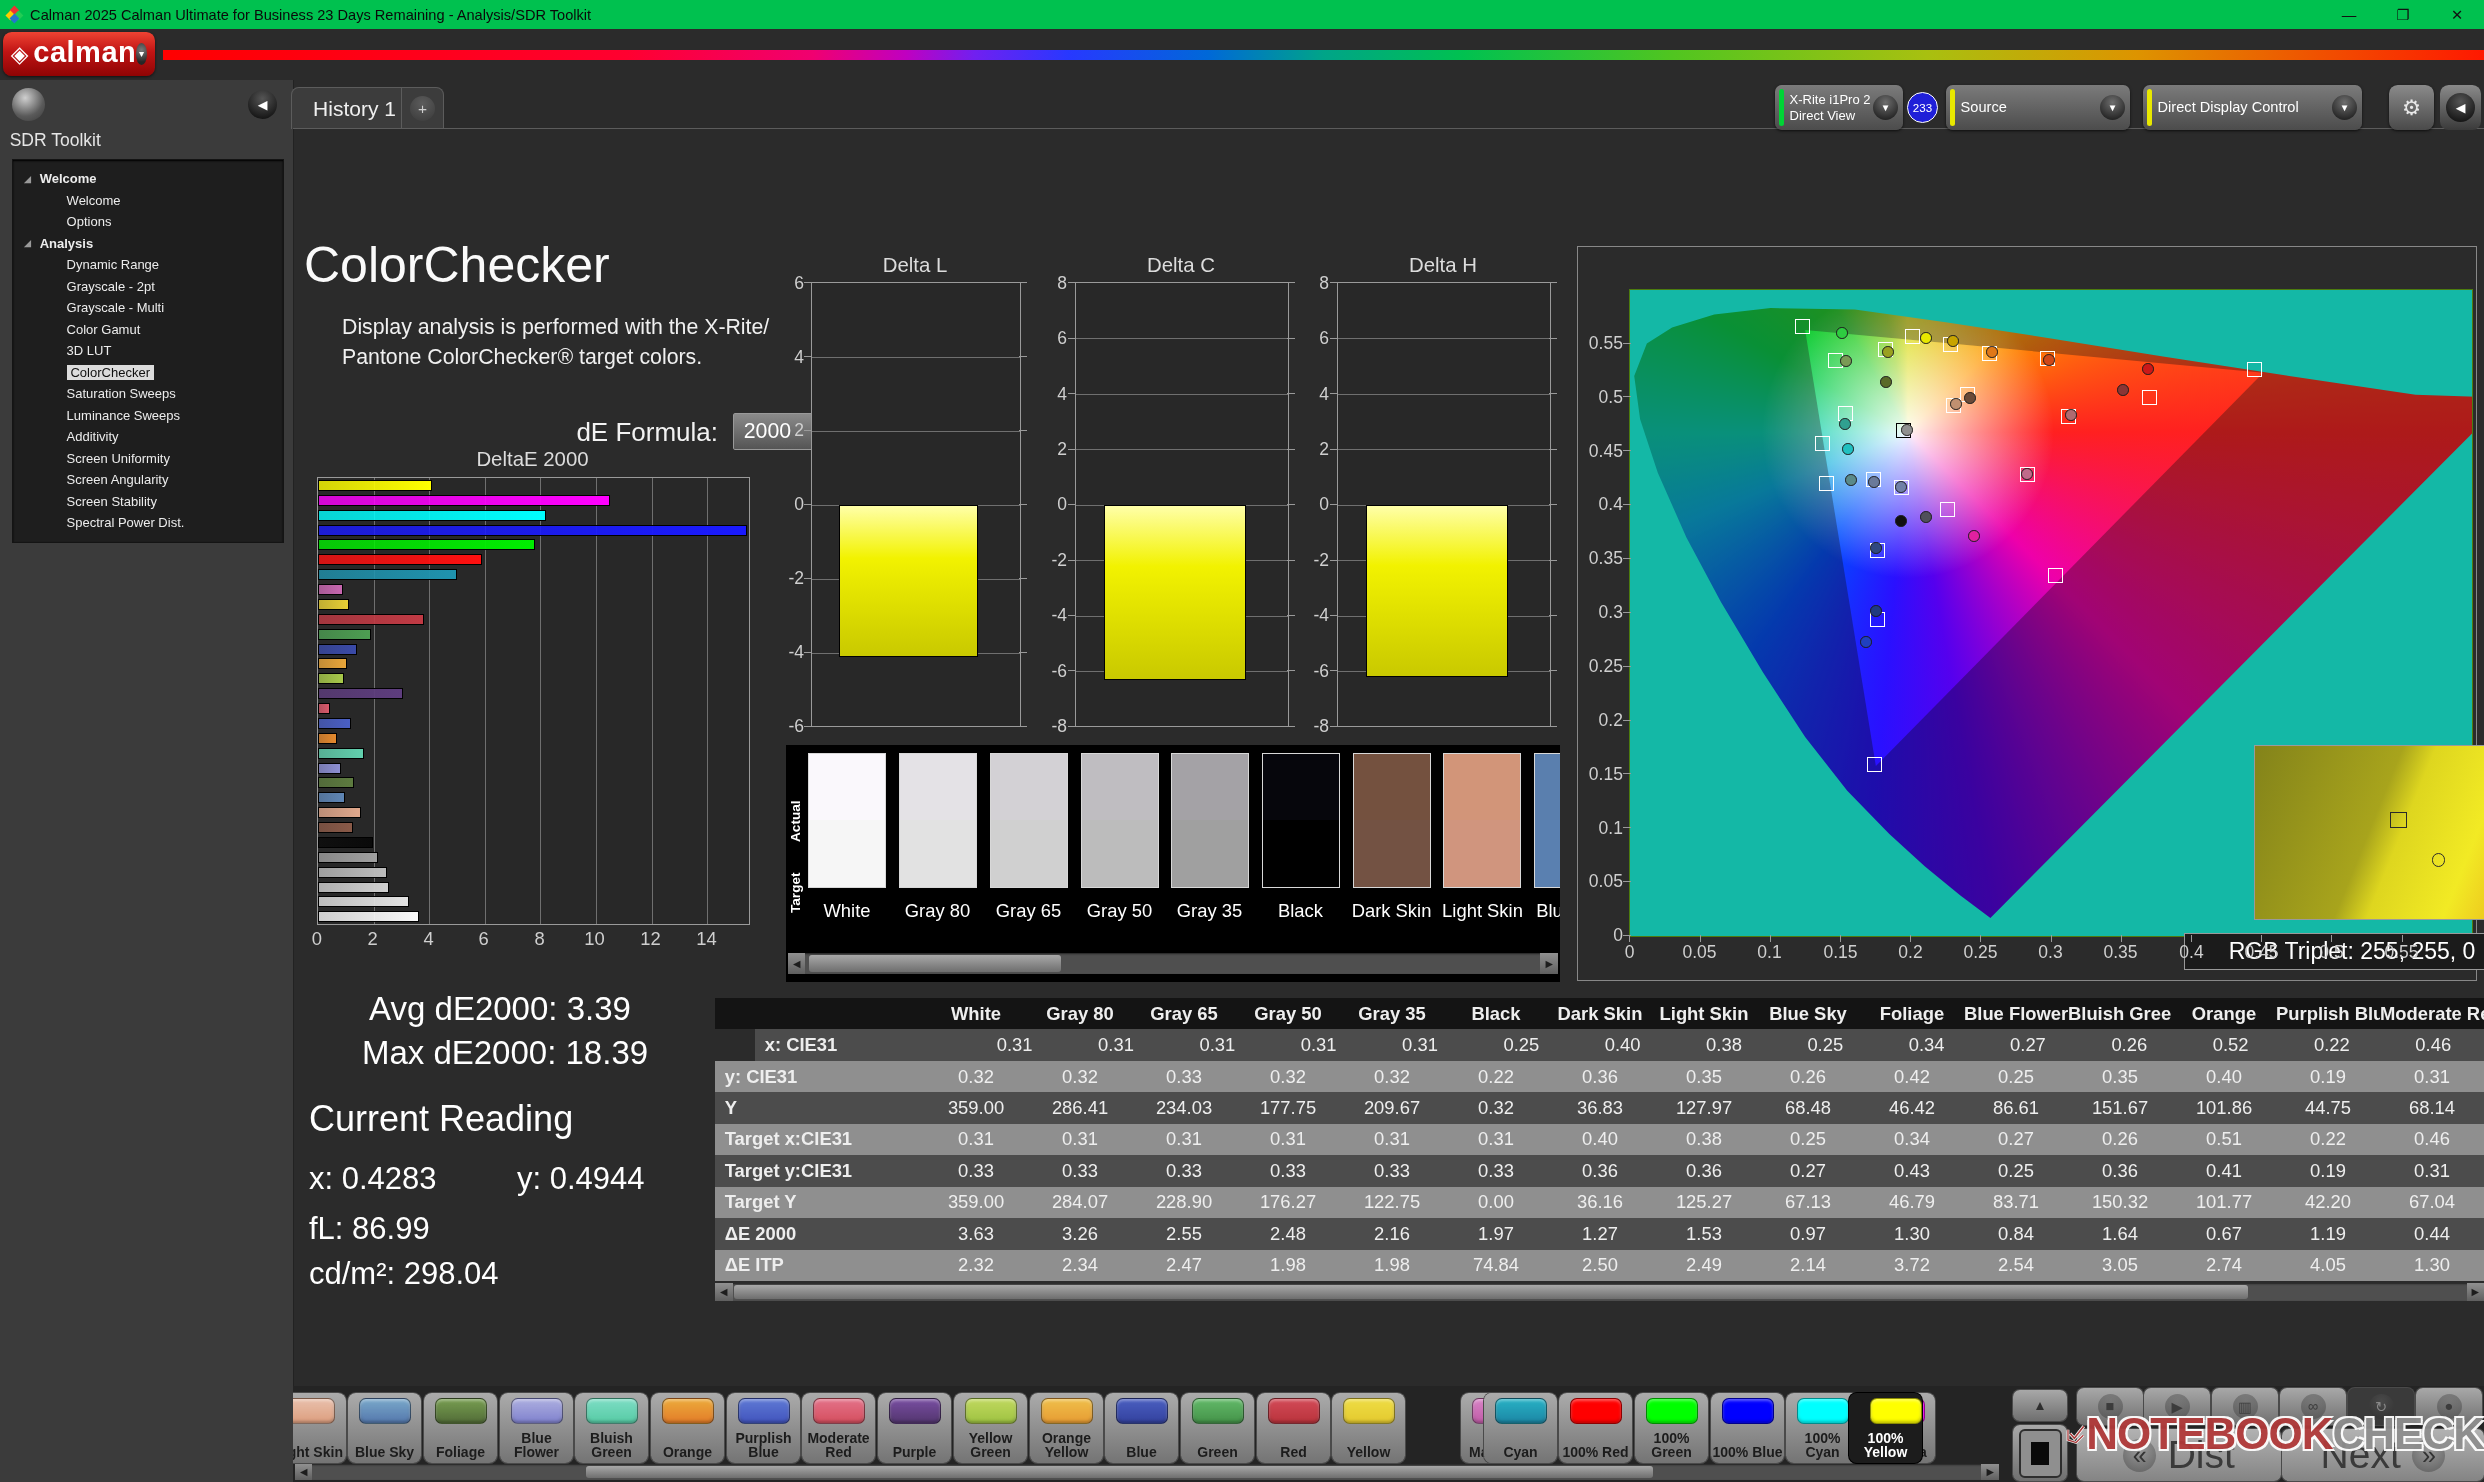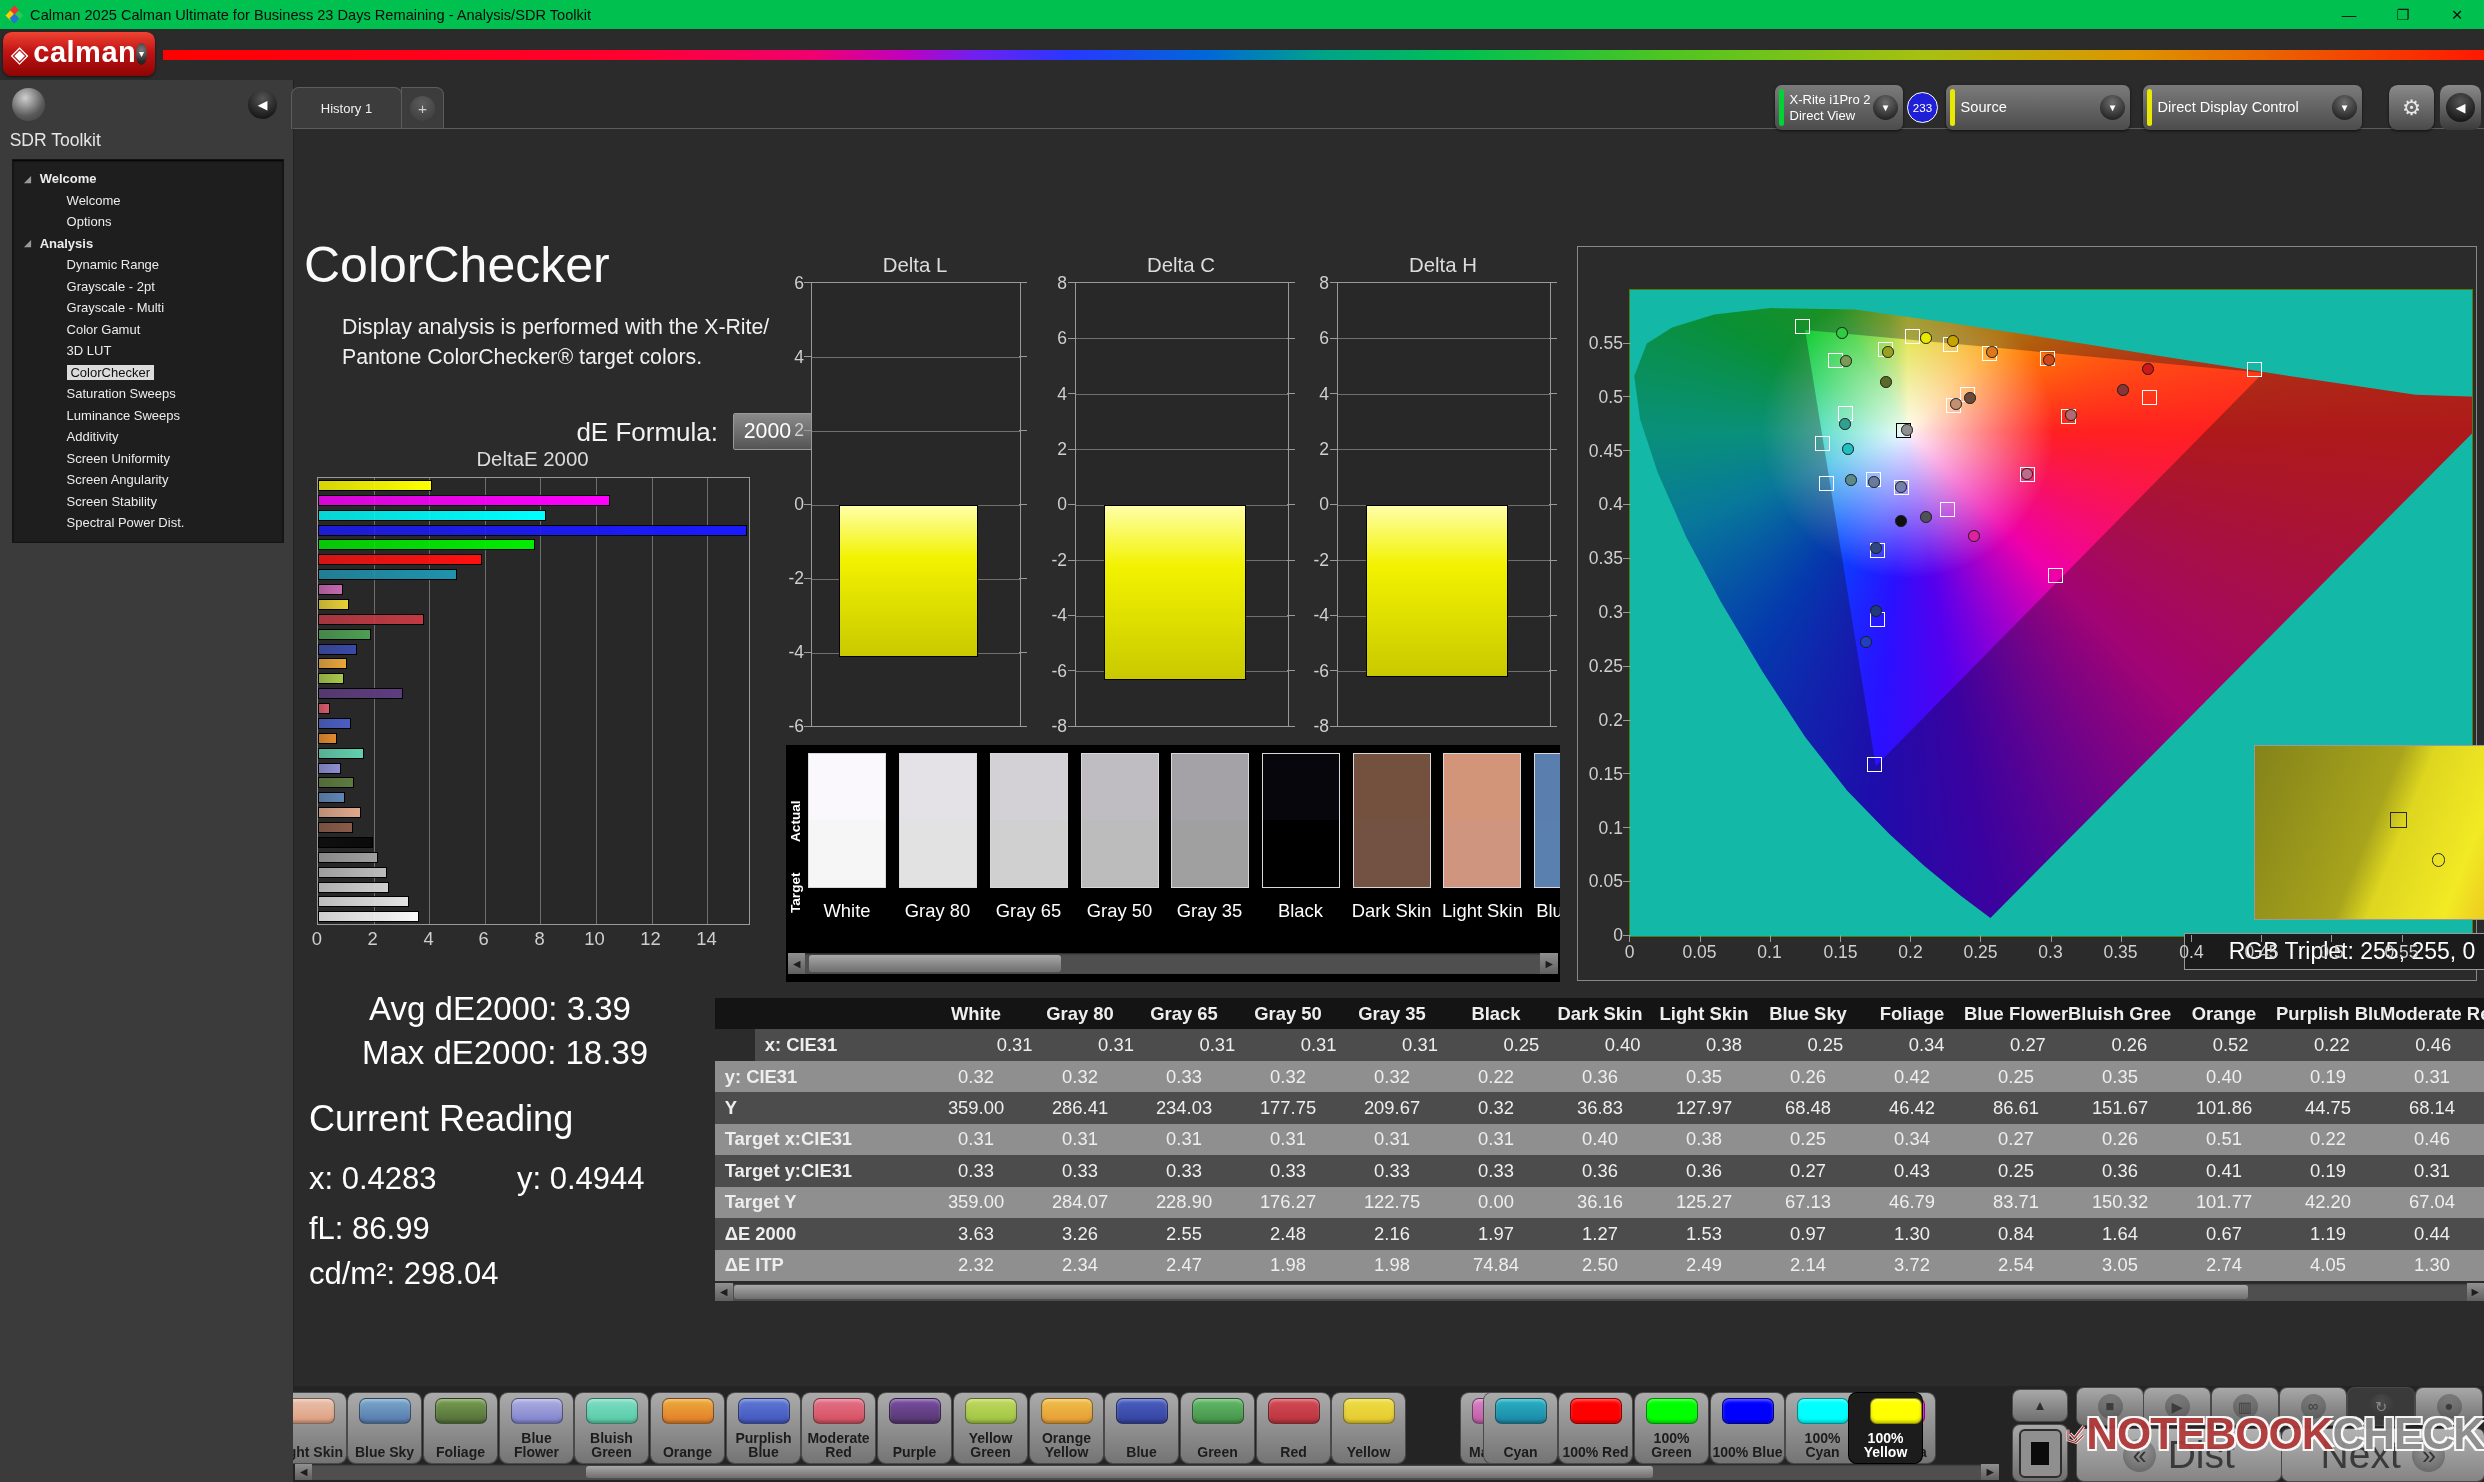--- a/index.html
+++ b/index.html
@@ -24,21 +24,21 @@
   #logo-text{font-size:29px;color:#fff;font-weight:700;letter-spacing:0.5px;transform:translateY(-1.9px);}
   #logo-dd{margin-left:auto;width:21.3px;height:21.3px;border-radius:50%;
            background:radial-gradient(circle at 50% 32%,#7a7a7a,#262626 75%);
            display:flex;align-items:center;justify-content:center;font-size:8.7px;color:#fff;}
   #rainbow{left:163px;top:50px;width:2321px;height:9.7px;
     background:linear-gradient(90deg,#ff0000 0%,#ff0030 20%,#f00070 28%,#c000c0 32%,#7020f0 35%,
       #2838ff 39%,#0068d8 45%,#00a488 50%,#00c150 56%,#50c520 65%,#a8c010 76%,#dd9400 85%,#f05000 93%,#ff1800 100%);}
 
   
   #tab-history{left:291px;top:87px;width:109px;height:41px;background:#3c3c3c;border:1px solid #5c5c5c;border-bottom:none;
-               border-radius:7.8px 7.8px 0 0;display:flex;align-items:center;justify-content:center;font-size:13px;color:#f0f0f0;}
+               border-radius:7.8px 7.8px 0 0;display:flex;align-items:center;justify-content:center;font-size:21px;color:#f0f0f0;padding-left:8px;}
   #tab-add{left:401px;top:87px;width:41px;height:41px;background:#3c3c3c;border:1px solid #5c5c5c;border-bottom:none;
            border-radius:0 7.8px 0 0;display:flex;align-items:center;justify-content:center;}
   #tab-add span{width:25px;height:25px;border-radius:50%;background:radial-gradient(circle at 50% 30%,#5c5c5c,#3a3a3a);
            color:#cfcfcf;font-size:15.5px;display:flex;align-items:center;justify-content:center;}
   #content-topline{left:293px;top:128px;width:2191px;height:1px;background:#5c5c5c;}
 
   .dropdown{position:absolute;top:85px;height:45px;border-radius:6.8px;
             background:linear-gradient(#7b7b7b,#4c4c4c);box-shadow:0 1px 2.9px rgba(0,0,0,.7);
             display:flex;align-items:center;color:#fff;}
   .dd-stripe{width:4.9px;height:37px;border-radius:2.9px;margin:0 5.8px 0 3.9px;}

